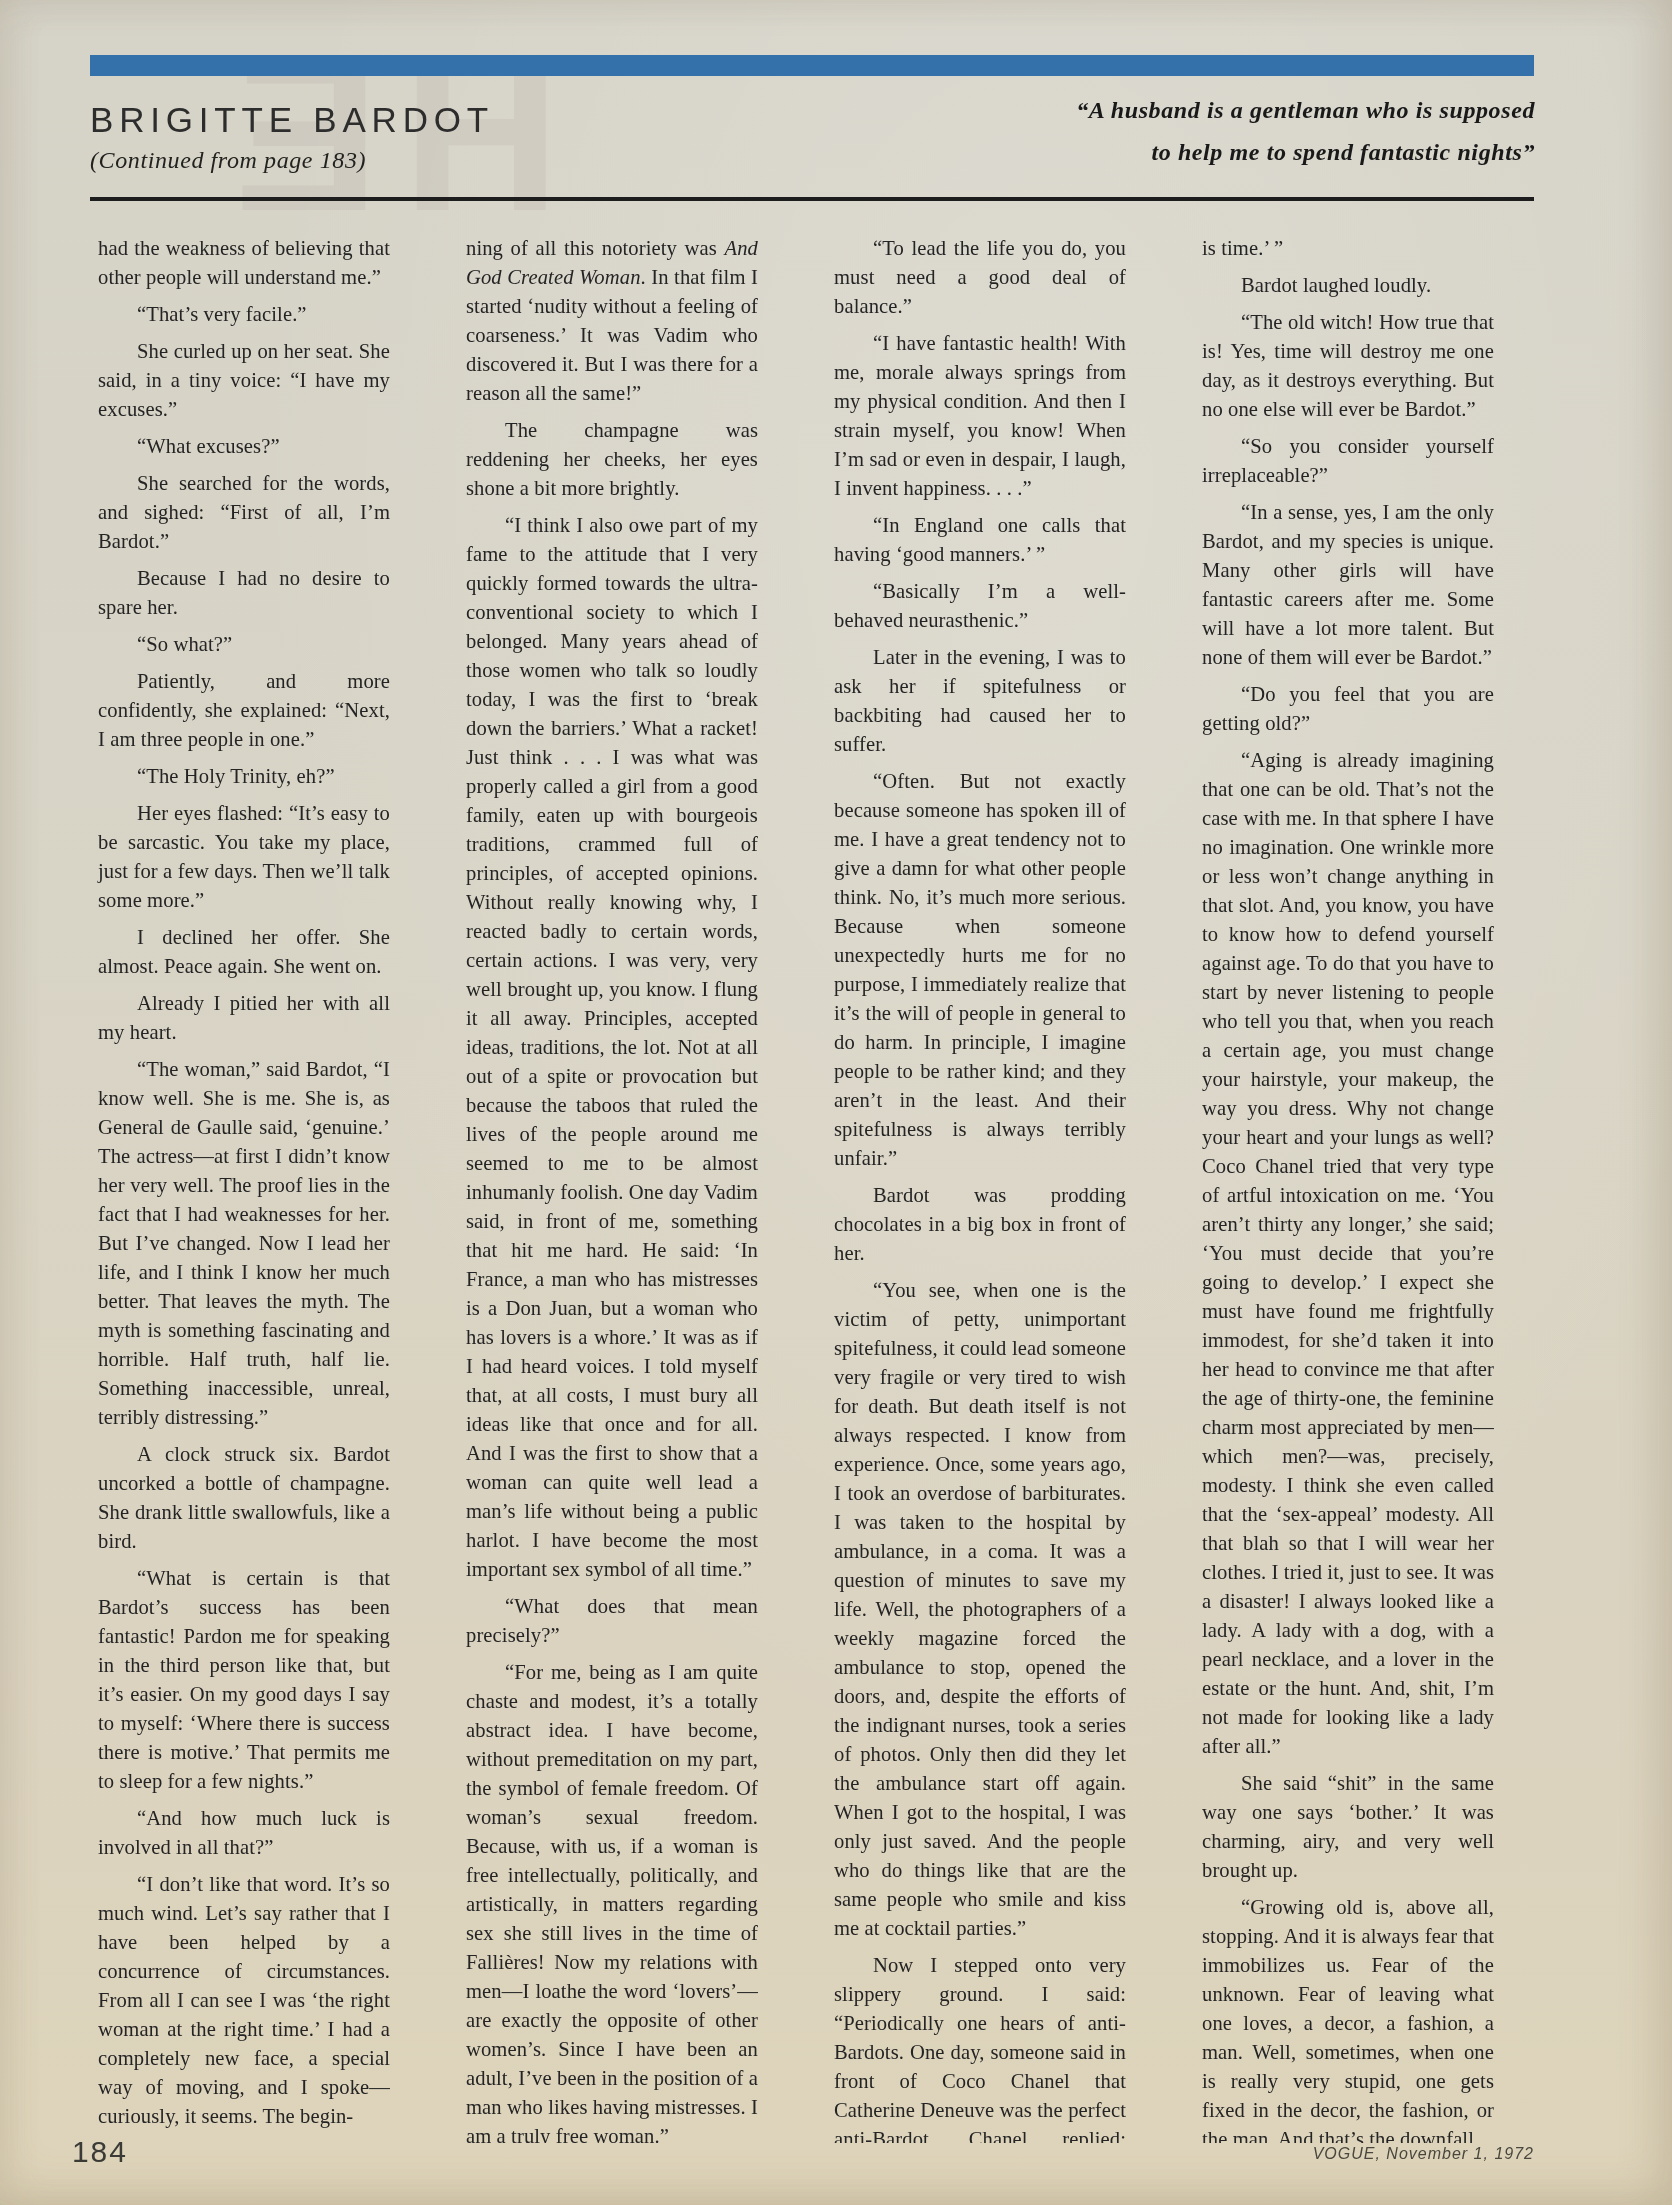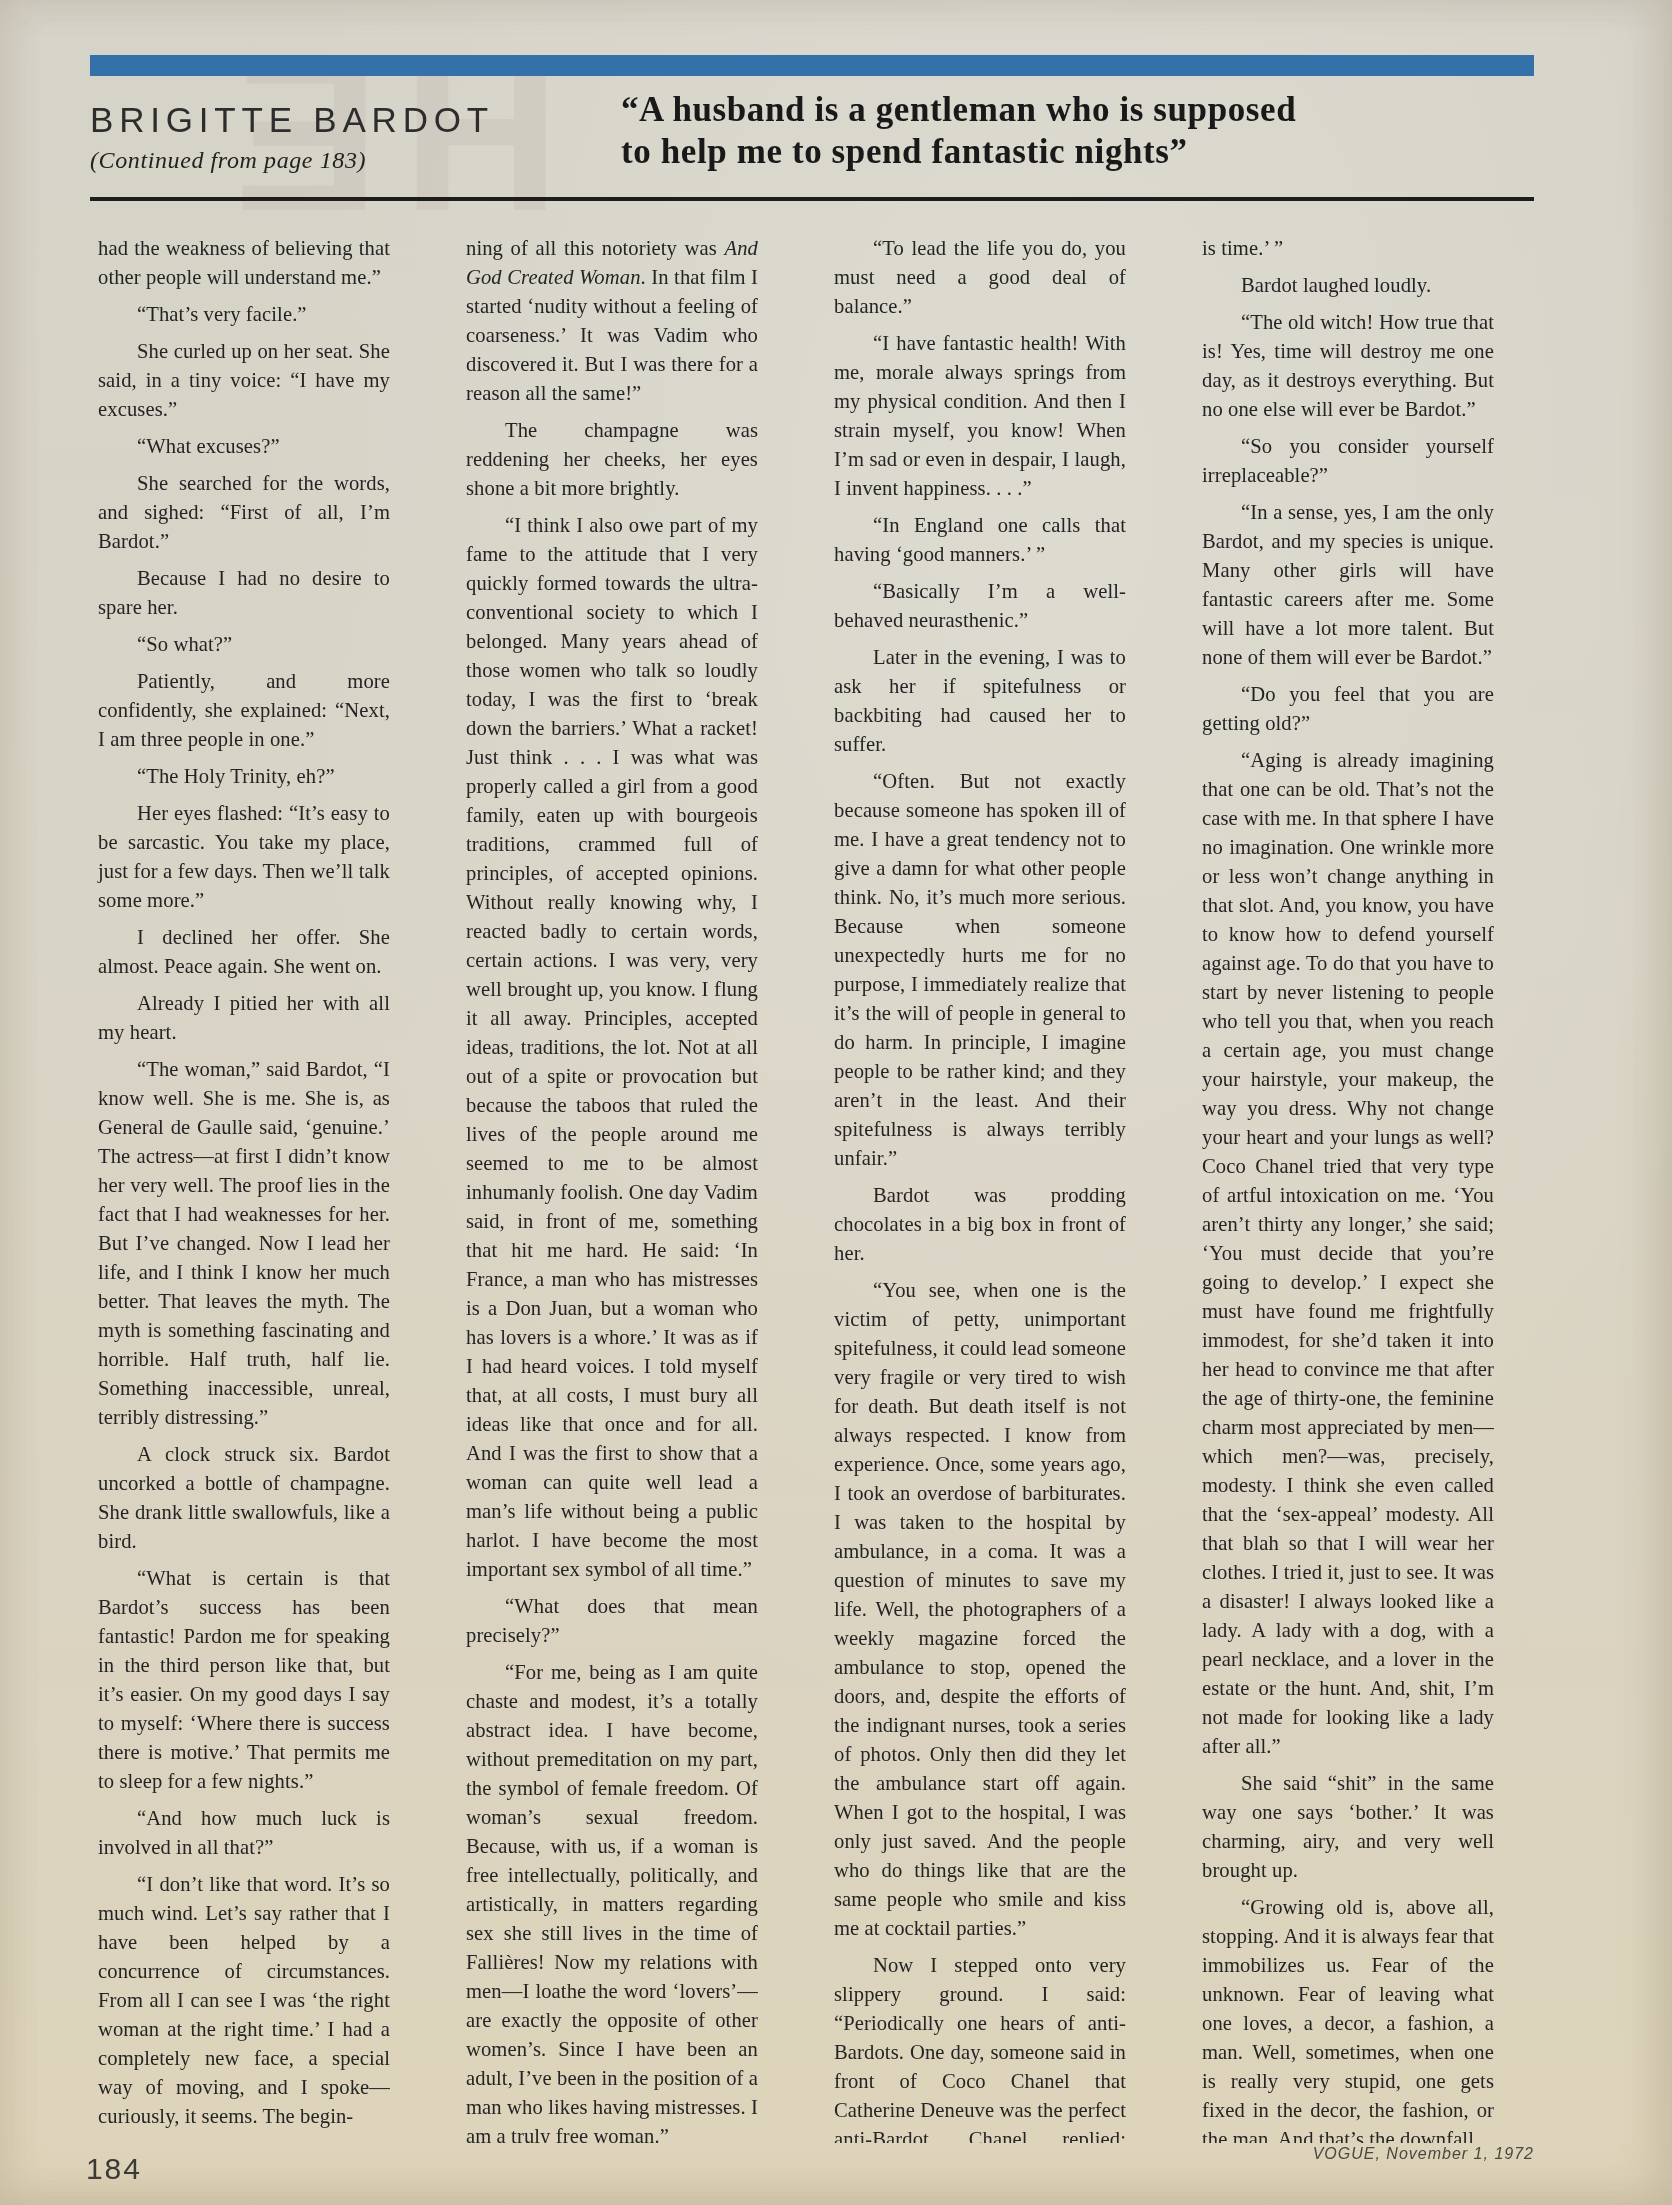--- a/index.html
+++ b/index.html
@@ -55,22 +55,24 @@
     font-style:italic;
     font-size:24px;
     letter-spacing:0.6px;
     color:#22221f;
     white-space:nowrap;
   }
   .pull-quote{
     position:absolute;
     top:89px;right:138px;
     width:914px;
+    text-align:right;
+    font-style:italic;
     font-weight:bold;
-    font-size:35px;
+    font-size:24px;
     line-height:42px;
     letter-spacing:0.6px;
     color:#191919;
   }
   .header-rule{
     position:absolute;
     left:90px;top:197px;
     width:1444px;height:3.9px;
   }
   .col{
@@ -87,26 +89,25 @@
   }
   .col p{margin:8px;}
   .col p.indent{text-indent:39px;}
   .col p.right{text-align:right;}
   #col1{left:90px;}
   #col2{left:458px;}
   #col3{left:826px;}
   #col4{left:1194px;}
   .page-number{
     position:absolute;
-    left:86px;top:2135px;
+    left:72px;top:2135px;
     font-family:"Liberation Sans", sans-serif;
     font-size:30px;
     letter-spacing:1.9px;
     color:#3b3b37;
-    margin-top:17px;
   }
   .issue-credit{
     position:absolute;
     right:139px;top:2145px;
     font-family:"Liberation Sans", sans-serif;
     font-size:16px;
     letter-spacing:1px;
     color:#4a483e;
     white-space:nowrap;
     font-style:italic;

